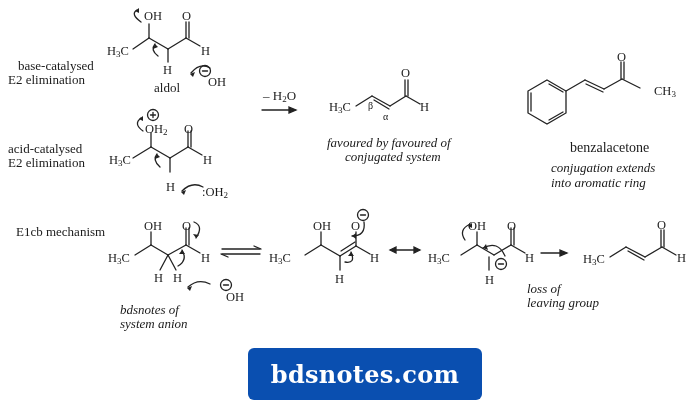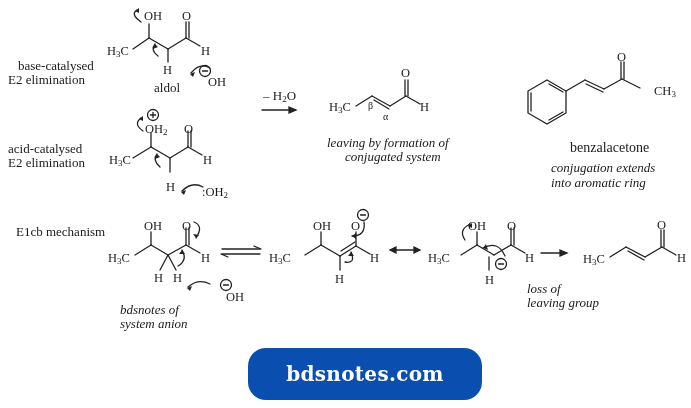--- a/index.html
+++ b/index.html
@@ -3,23 +3,23 @@
 <meta charset="utf-8">
 <style>
   html, body { margin: 0; padding: 0; background: #ffffff; }
   body { width: 691px; height: 408px; position: relative; overflow: hidden; font-family: "Liberation Serif", "DejaVu Serif", serif; color: #1a1a1a; }
   .t { position: absolute; font-size: 13px; line-height: 15px; white-space: nowrap; }
   .ti { position: absolute; font-size: 13px; line-height: 15px; font-style: italic; white-space: nowrap; }
   .lbl { position: absolute; font-size: 12.5px; line-height: 14px; white-space: nowrap; }
   svg.chem { position: absolute; left: 0; top: 0; }
   .brand {
     position: absolute; left: 248px; top: 348px; width: 234px; height: 52px;
-    background: #0a4fb0; border-radius: 18px; color: #fff;
+    background: #0a4fb0; border-radius: 6px; color: #fff;
     display: flex; align-items: center; justify-content: center;
-    font-family: "DejaVu Serif", "Liberation Serif", serif; font-weight: bold; font-size: 20px; letter-spacing: 0.3px;
+    font-family: "DejaVu Serif", "Liberation Serif", serif; font-weight: bold; font-size: 24px; letter-spacing: 0.3px;
   }
   sub { font-size: 9px; vertical-align: -2px; line-height: 0; }
 </style>
 </head>
 <body>
 
 <svg class="chem" width="691" height="408" viewBox="0 0 691 408">
   <g stroke="#222" stroke-width="1.3" fill="none" stroke-linecap="round">
 
     <g>
@@ -178,21 +178,21 @@
 <div class="lbl" style="left:163px;top:63px;">H</div>
 <div class="lbl" style="left:208px;top:75px;">OH</div>
 <div class="t" style="left:154px;top:80px;">aldol</div>
 
 <div class="t" style="left:263px;top:88px;">– H<sub>2</sub>O</div>
 <div class="lbl" style="left:329px;top:100px;">H<sub>3</sub>C</div>
 <div class="lbl" style="left:368px;top:99px;font-size:10px;">β</div>
 <div class="lbl" style="left:383px;top:110px;font-size:10px;">α</div>
 <div class="lbl" style="left:401px;top:66px;">O</div>
 <div class="lbl" style="left:420px;top:100px;">H</div>
-<div class="ti" style="left:327px;top:135px;">leaving by formation of</div>
+<div class="ti" style="left:327px;top:135px;">favoured by favoured of</div>
 <div class="ti" style="left:345px;top:149px;text-align:center;">conjugated system</div>
 
 <div class="lbl" style="left:617px;top:50px;">O</div>
 <div class="lbl" style="left:642px;top:84px;margin-left:12px;">CH<sub>3</sub></div>
 <div class="t" style="left:570px;top:140px;font-size:14px;">benzalacetone</div>
 <div class="ti" style="left:551px;top:160px;">conjugation extends</div>
 <div class="ti" style="left:551px;top:175px;">into aromatic ring</div>
 
 <div class="t" style="left:8px;top:141px;">acid-catalysed</div>
 <div class="t" style="left:8px;top:155px;">E2 elimination</div>

